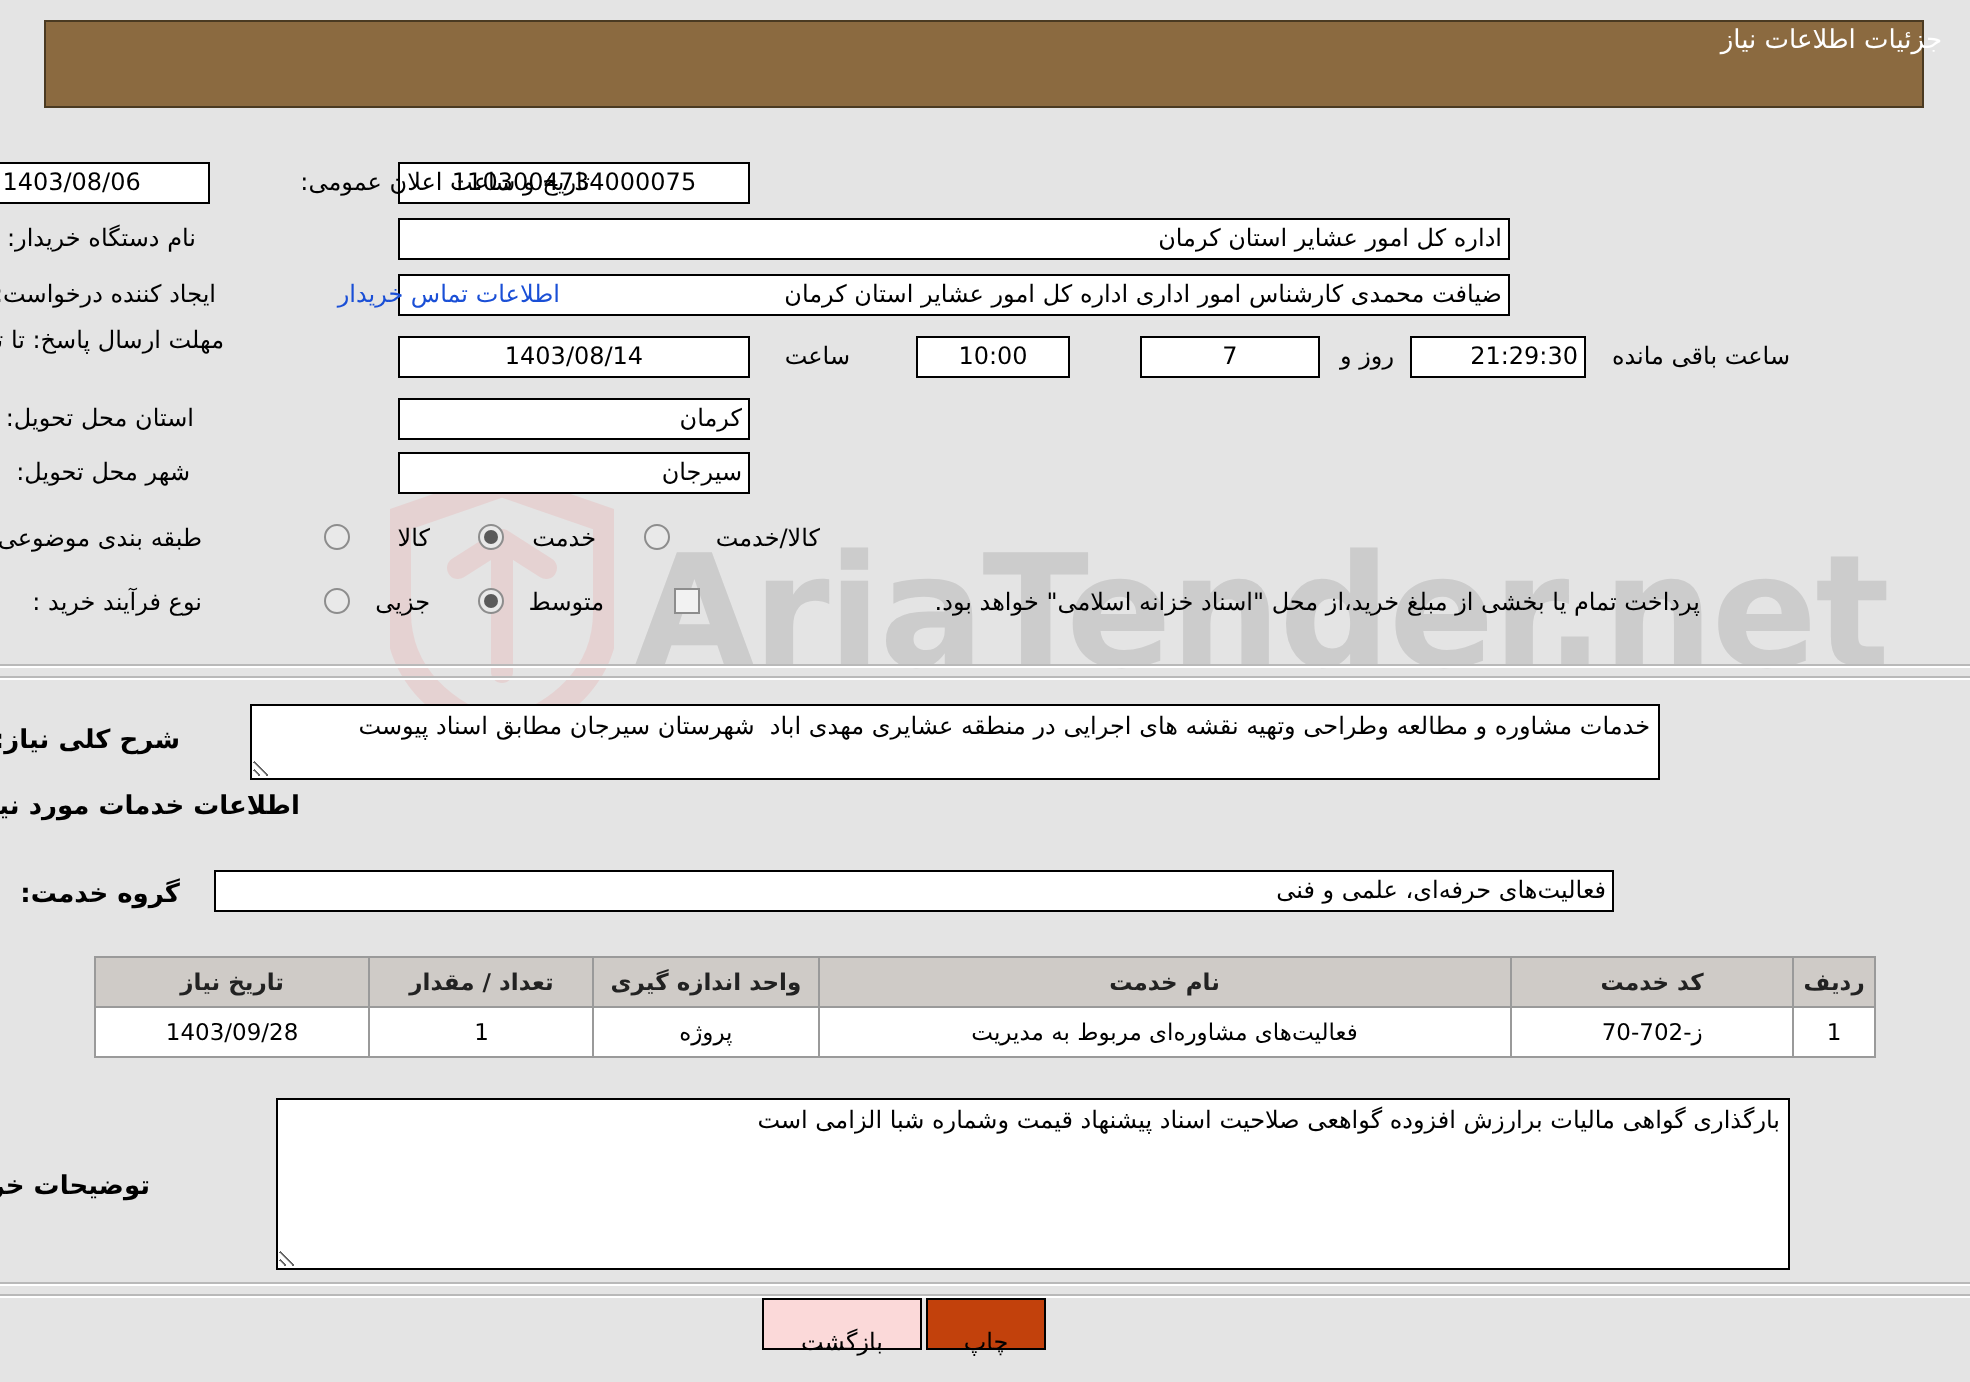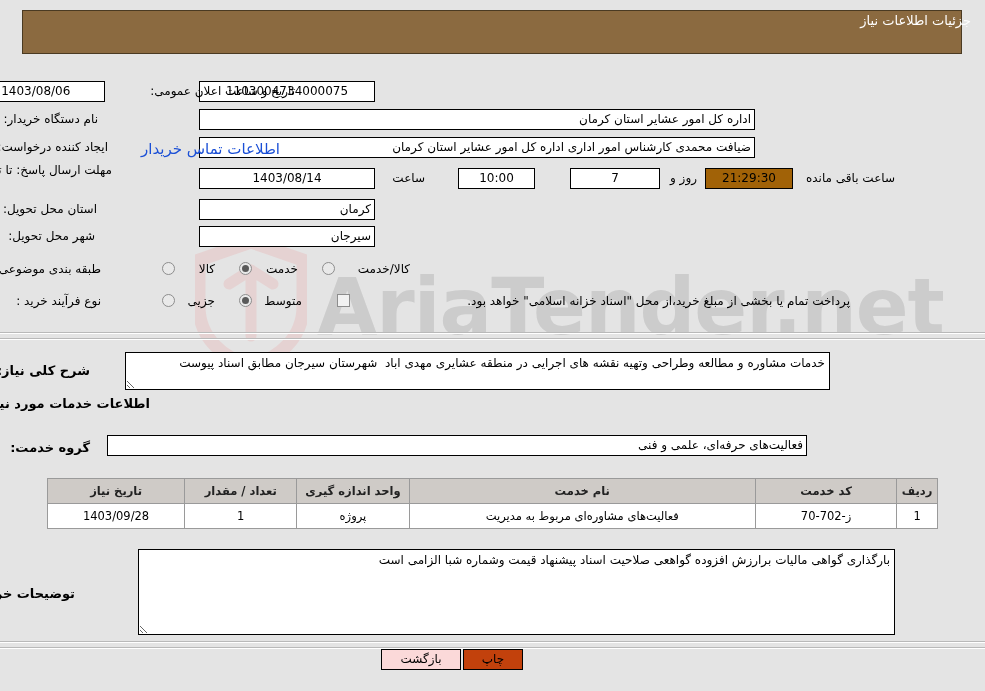--- a/index.html
+++ b/index.html
@@ -69,25 +69,25 @@
     height:21px;
     line-height:19px;
     font-size:12px;
     padding:0 3px;
     white-space:nowrap;
     overflow:hidden;
     text-align:center;
     color:#000;
   }
   .fld.rt{text-align:right;}
-  .fld.cream{background:#a16207;}
+  .fld.cream{background:#ffffff;text-align:right;}
   .bluelink{
     position:absolute;
     color:#1a4fd6;
-    font-size:15px;
+    font-size:12px;
     white-space:nowrap;
     cursor:pointer;
   }
   .radio{
     position:absolute;
     width:13px;height:13px;
     border-radius:50%;
     border:1px solid #8d8d8d;
     background:#e9e9e9;
     box-sizing:border-box;
@@ -166,21 +166,21 @@
   .btn{
     position:absolute;
     height:21px;
     border:1px solid #000;
     box-sizing:border-box;
     font-family:"DejaVu Sans","Liberation Sans",sans-serif;
     font-size:12px;
     line-height:19px;
     text-align:center;
     cursor:pointer;
-    padding:0;
+    padding:12px;
     color:#000;
   }
   #btn-print{background:#c2410c;}
   #btn-back{background:#fbd9d9;}
 </style>
 </head>
 <body>
 
 <div id="watermark">
   <div id="wm-inner">

